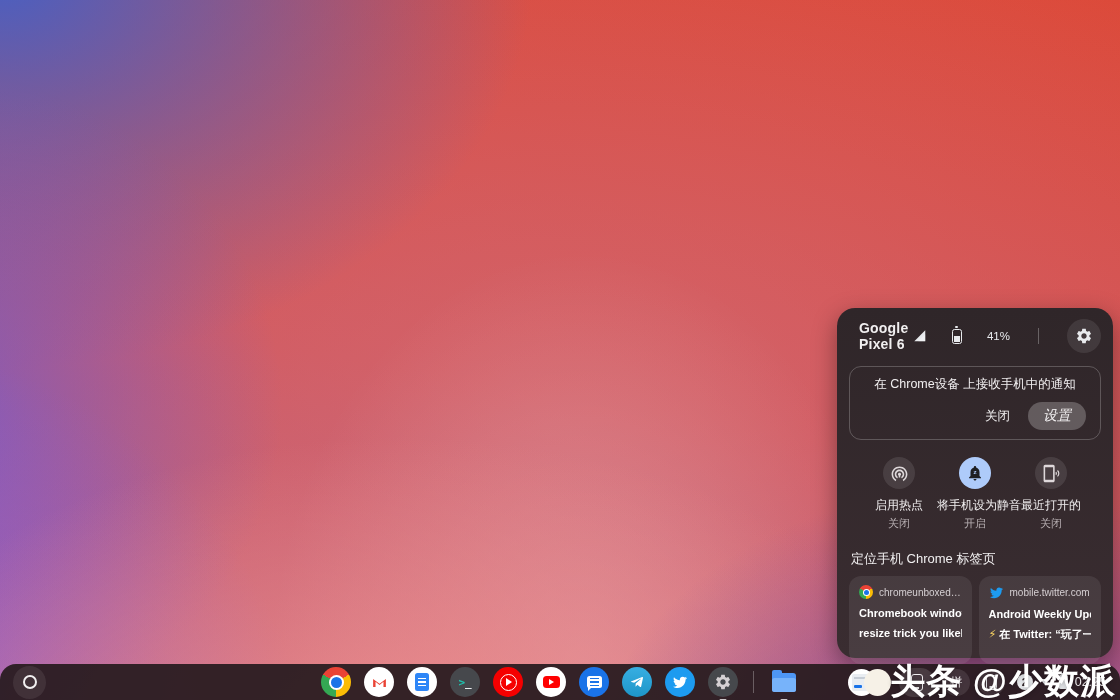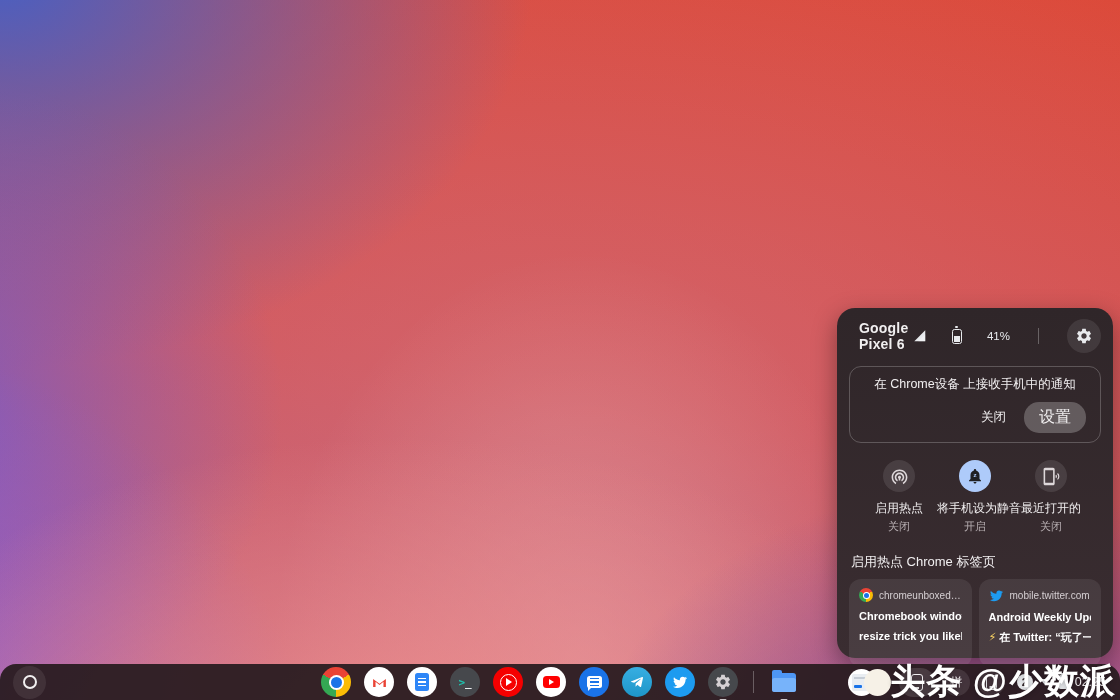--- a/index.html
+++ b/index.html
@@ -34,22 +34,22 @@
   .pct { font-size:11.5px; color:#e8eaed; }
   .vdiv { width:1px; height:16px; background:rgba(255,255,255,.28); margin:0 3px; }
   .gear-btn { width:34px; height:34px; border-radius:50%; background:rgba(255,255,255,.09);
     display:flex; align-items:center; justify-content:center; cursor:pointer; }
 
   .ph-card { margin:6px 12px 0; border:1px solid rgba(255,255,255,.22); border-radius:12px; padding:9px 14px 9px; }
   .ph-card-msg { text-align:center; font-size:12.5px; }
   .ph-card-btns { display:flex; justify-content:flex-end; align-items:center; gap:8px; margin-top:9px; }
   .btn-text { font-size:12.5px; padding:5px 10px; color:#f1eff0; background:none; border:none; cursor:pointer;
     font-family:inherit; }
-  .btn-pill { font-size:16px; padding:5px 15px; color:#f1eff0; background:rgba(255,255,255,.24);
-    border:none; border-radius:15px; cursor:pointer; font-family:inherit; }
+  .btn-pill { font-size:14px; padding:5px 15px; color:#f1eff0; background:rgba(255,255,255,.24);
+    border:none; border-radius:15px; cursor:pointer; font-family:inherit;font-style:italic; }
 
   .ph-actions { display:flex; justify-content:space-between; padding:17px 24px 0; }
   .action { text-align:center; width:76px;font-family:Liberation Mono, monospace; }
   .action-circle { width:32px; height:32px; border-radius:50%; background:rgba(255,255,255,.10);
     margin:0 auto; display:flex; align-items:center; justify-content:center; cursor:pointer; }
   .action-circle.active { background:#aecbfa; }
   .action-label { font-size:12px; margin-top:8px; white-space:nowrap; }
   .action-state { font-size:11px; color:#b8b0b3; margin-top:2px; }
 
   .ph-tabs-title { padding:19px 14px 8px; font-size:13px; font-weight:500; }
@@ -218,21 +218,21 @@
         <div class="action-circle">
           <svg width="19" height="19" viewBox="0 0 24 24">
             <path fill="#ded8da" d="M20.1 7.7l-1 1c1.8 1.8 1.8 4.6 0 6.5l1 1c2.5-2.3 2.5-6.1 0-8.5zM18 9.8l-1 1c.5.7.5 1.6 0 2.3l1 1c1.2-1.2 1.2-3 0-4.3zM14 1H4c-1.1 0-2 .9-2 2v18c0 1.1.9 2 2 2h10c1.1 0 2-.9 2-2V3c0-1.1-.9-2-2-2zm0 19H4V4h10v16z"></path>
           </svg>
         </div>
         <div class="action-label">最近打开的</div>
         <div class="action-state">关闭</div>
       </div>
     </div>
 
-    <div class="ph-tabs-title">启用热点 Chrome 标签页</div>
+    <div class="ph-tabs-title">定位手机 Chrome 标签页</div>
     <div class="ph-tabs">
       <div class="tab-card">
         <div class="tab-top">
           <div class="mini-chrome"></div>
           <span class="tab-domain">chromeunboxed.c…</span>
         </div>
         <div class="tab-title">
           <div>Chromebook window</div>
           <div>resize trick you likely …</div>
         </div>

